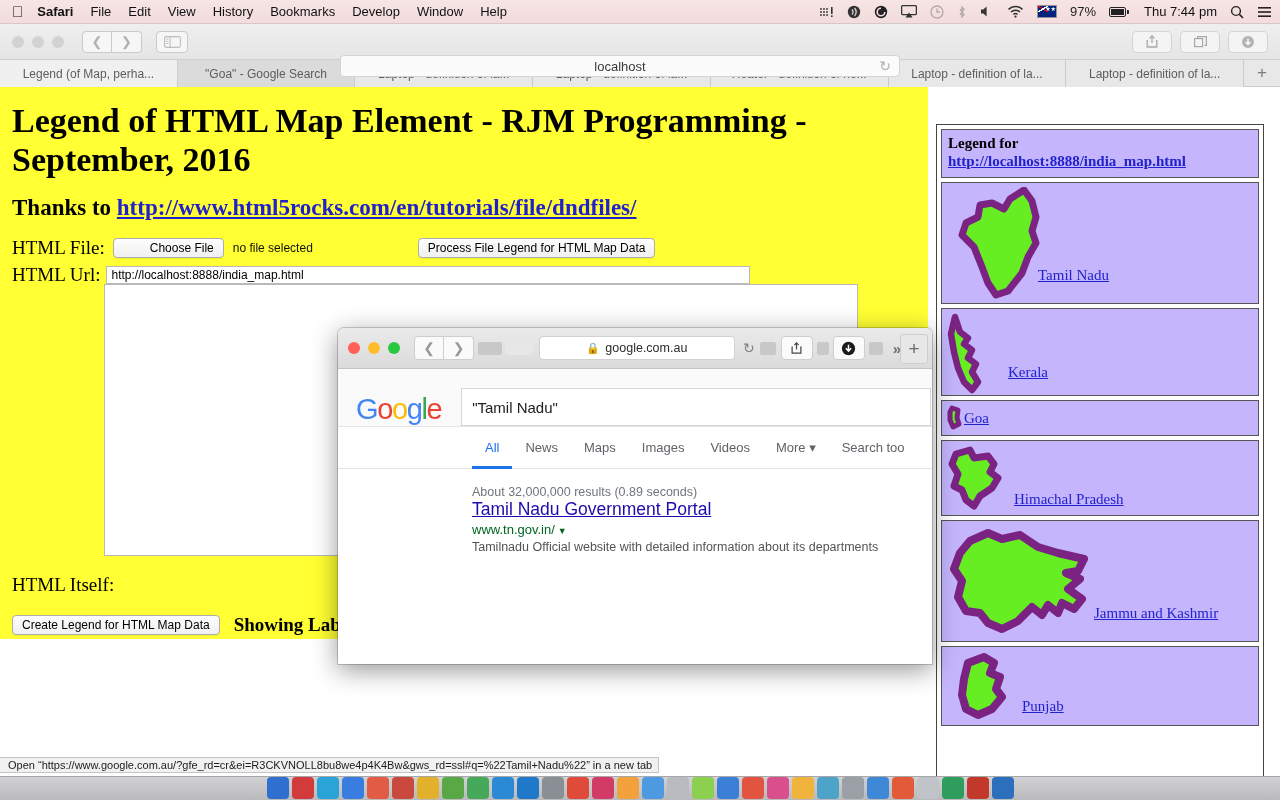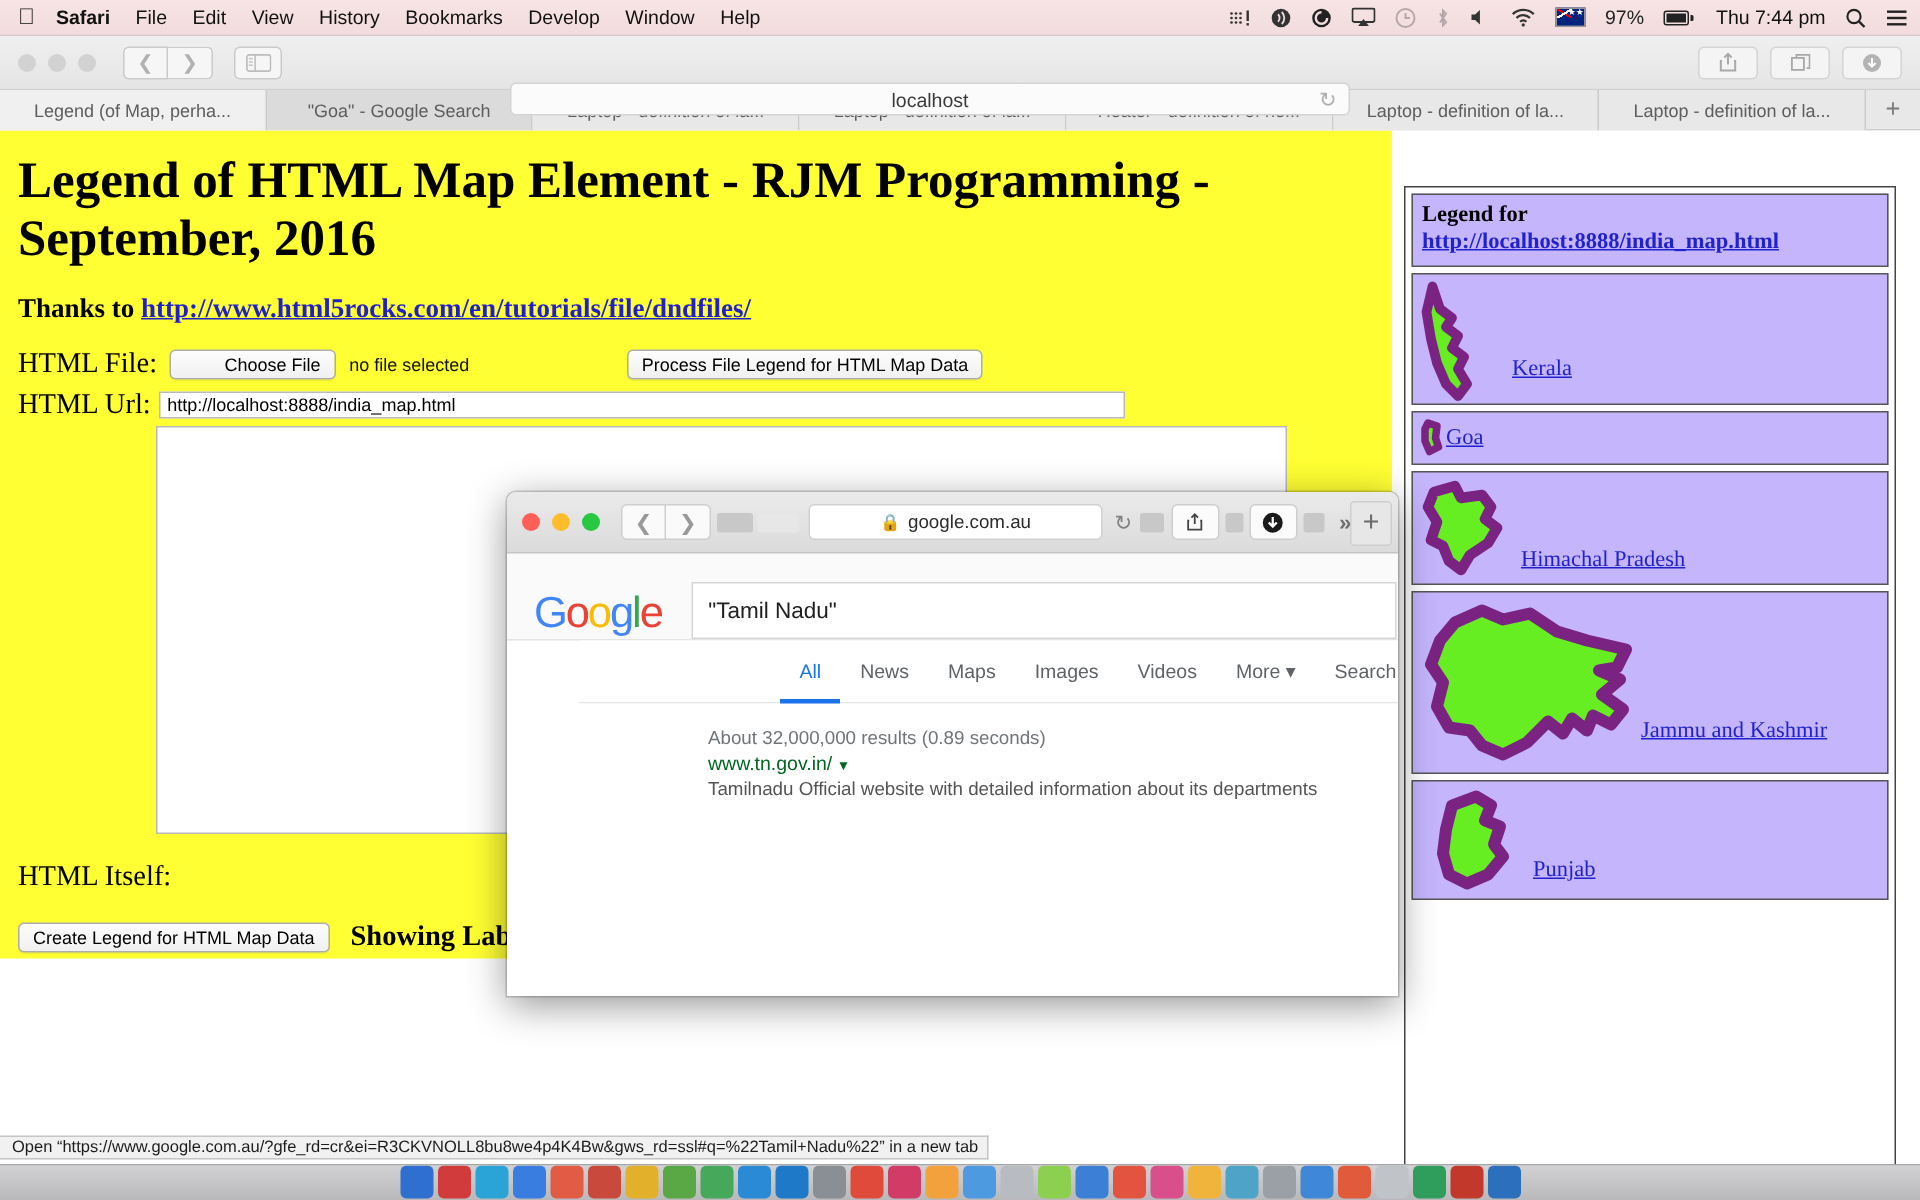--- a/index.html
+++ b/index.html
@@ -115,21 +115,21 @@
     position: absolute; left: 0; top: 0; width: 928px; height: 552px;
     background: #ffff33;
   }
   #h1 {
     font-family: "Liberation Serif", serif;
     font-size: 34px; font-weight: bold; color: #000; line-height: 1.15;
     padding: 14px 12px 0 12px; width: 930px;
   }
   #thanks {
     font-family: "Liberation Serif", serif;
-    font-size: 18px; font-weight: bold; color: #000;
+    font-size: 23px; font-weight: bold; color: #000;
     padding: 16px 0 0 12px;
   }
   #thanks a { color: #2020cc; }
   a { color: #2222cc; }
   .row { padding-left: 12px; display: flex; align-items: center; }
   .lbl { font-family: "Liberation Serif", serif; font-size: 19px; color: #000; }
   #filerow { margin-top: 16px; }
   .btn-native {
     font-family: "Liberation Sans", sans-serif; font-size: 12px; color: #000;
     background: linear-gradient(to bottom, #fdfdfd, #f0f0f0);
@@ -234,21 +234,21 @@
   }
   #glogo { font-size: 29px; letter-spacing: -1.4px; font-family: "Liberation Sans", sans-serif; } .g-r { color: #ea4335; } .g-y { color: #fbbc05; }
   .g-b { color: #4285f4; } .g-g { color: #34a853; }
   #gsearch {
     margin-left: 20px; width: 470px; height: 38px; background: #fff;
     border: 1px solid #d6d6d6; display: flex; align-items: center; padding-left: 10px;
     font-size: 15px; color: #202020;
   }
   #gnavtabs {
     height: 42px; border-bottom: 1px solid #e4e4e4; display: flex; align-items: center;
-    padding-left: 134px; gap: 0px; background: #fff; margin-left: 48px;
+    padding-left: 134px; gap: 0px; background: #fff;
   }
   #gnavtabs .nt {
     font-size: 13px; color: #5f6368; padding: 0 13px; height: 42px;
     display: flex; align-items: center; white-space: nowrap;
   }
   #gnavtabs .nt.sel { color: #1a73e8; box-shadow: inset 0 -3px 0 #1a73e8; }
   #gresults { padding: 16px 0 0 134px; background: #fff; height: 100%; }
   #gcount { font-size: 12.5px; color: #70757a; }
   #gtitle { margin-top: 26px; font-size: 17.5px; color: #1a0dab; }
   #gurl2 { margin-top: 2px; font-size: 13px; color: #006621; }
@@ -469,20 +469,26 @@
       </div>
     </div>
 
     <div id="legend">
 
       <div class="legbox" id="legheader">
         <div class="t">Legend for</div>
         <a class="u" href="#">http://localhost:8888/india_map.html</a>
       </div>
 
+      <div class="legbox legitem" style="height:122px;">
+        <svg class="shape" style="left:10px; top:4px;" width="98" height="112" viewBox="0 0 98 112">
+          <path d="M72 3 L80 14 L84 30 L80 44 L84 56 L76 70 L70 86 L56 104 L44 108 L36 96 L30 80 L22 60 L10 48 L14 36 L26 30 L28 18 L40 16 L52 22 L58 12 Z" fill="#66ee22" stroke="#7b2382" stroke-width="7" stroke-linejoin="round"></path>
+        </svg>
+        <a class="name" href="#" style="left:96px; top:84px;">Tamil Nadu</a>
+      </div>
 
       <div class="legbox legitem" style="height:88px;">
         <svg class="shape" style="left:4px; top:3px;" width="60" height="82" viewBox="0 0 60 82">
           <path d="M9 5 L14 20 L22 26 L18 32 L26 38 L22 46 L30 52 L26 60 L32 70 L26 78 L18 70 L12 56 L8 40 L5 22 Z" fill="#66ee22" stroke="#7b2382" stroke-width="6.5" stroke-linejoin="round"></path>
         </svg>
         <a class="name" href="#" style="left:66px; top:55px;">Kerala</a>
       </div>
 
       <div class="legbox legitem" style="height:36px;">
         <svg class="shape" style="left:4px; top:3px;" width="18" height="28" viewBox="0 0 18 28">
@@ -563,20 +569,21 @@
         <span class="nt">News</span>
         <span class="nt">Maps</span>
         <span class="nt">Images</span>
         <span class="nt">Videos</span>
         <span class="nt">More ▾</span>
         <span class="nt">Search too</span>
       </div>
 
       <div id="gresults">
         <div id="gcount">About 32,000,000 results (0.89 seconds)</div>
+        <a id="gtitle" href="#">Tamil Nadu Government Portal</a>
         <div id="gurl2">
           <span>www.tn.gov.in/</span><span class="car">▼</span>
         </div>
         <div id="gsnip">Tamilnadu Official website with detailed information about its departments</div>
       </div>
     </div>
 
   </div>
 </div>
 

